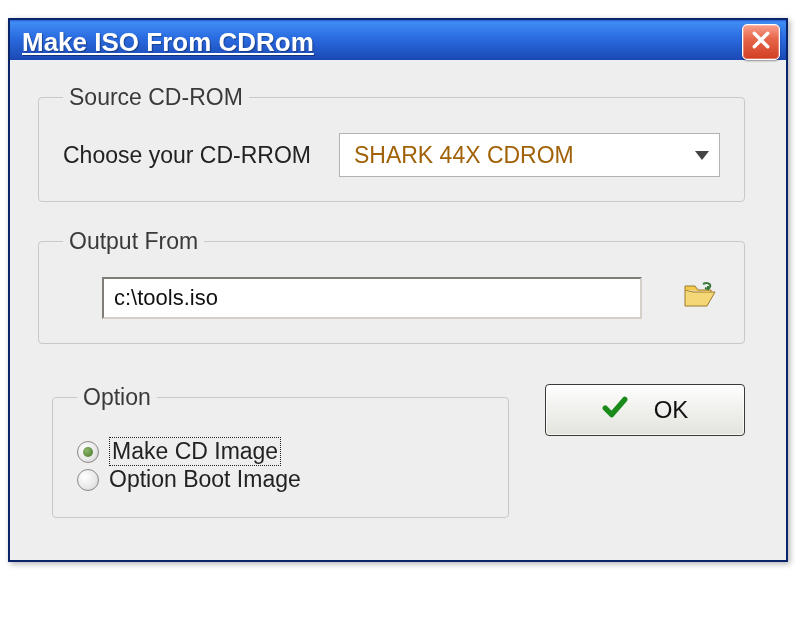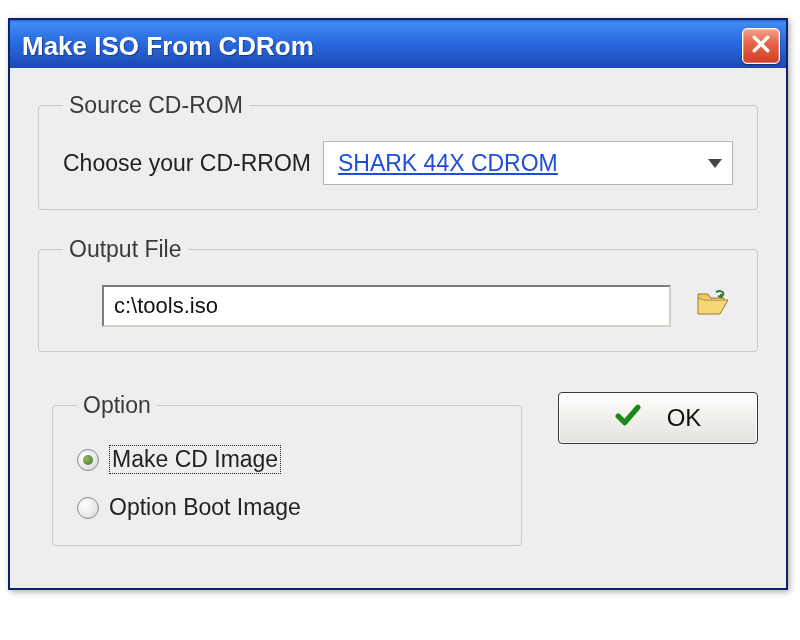--- a/index.html
+++ b/index.html
@@ -18,74 +18,74 @@
   }
   .dialog {
     position: absolute;
     left: 8px; top: 18px;
     width: 780px;
     border: 2px solid #0a246a;
     background: #eeeeee;
     box-shadow: 2px 2px 6px rgba(0,0,0,0.3);
   }
   .titlebar {
-    height: 48px;
+    height: 40px;
     background: linear-gradient(to bottom, #2a65d8 0%, #3f8cf3 6%, #2a6be0 45%, #1b49b4 100%);
     display: flex; align-items: center;
     padding: 4px 6px 0 12px;
     color: #fff;
+    text-decoration: underline;
   }
   .titlebar .title {
     font-size: 26px;
     font-weight: bold;
     flex: 1;
     text-shadow: 1px 1px 1px rgba(0,0,0,0.35);
     white-space: nowrap;
   }
   .closebtn {
     width: 38px; height: 36px;
     background: linear-gradient(to bottom, #f8a18d 0%, #e7664b 40%, #d13e22 100%);
     border: 1px solid #fff;
     border-radius: 5px;
     display: flex; align-items: center; justify-content: center;
     box-shadow: inset 0 0 0 1px rgba(255,255,255,0.3), 0 1px 2px rgba(0,0,0,0.4);
   }
   .closebtn svg { width: 18px; height: 18px; }
   .body {
-    padding: 24px 28px 28px 28px;
+    padding: 24px 41px 28px 28px;
     background: #eeeeee;
   }
   fieldset.group {
     border: 1px solid #c9c9c9;
     border-radius: 4px;
     margin: 0 0 26px 0;
     padding: 22px 24px 24px 24px;
     background: #eeeeee;
     position: relative;
   }
   fieldset.group legend {
     padding: 0 6px;
     color: #3a3a3a;
     font-size: 23px;
     background: #eeeeee;
   }
   .row {
-    display: flex; align-items: center; gap: 12px;
+    display: flex; align-items: center; gap: 28px;
   }
   .lbl { color: #222; font-size: 23px; white-space: nowrap; }
   .combo {
     flex: 1;
     height: 44px;
     background: #fff;
     border: 1px solid #b3b3b3;
     display: flex; align-items: center;
     padding: 0 10px 0 14px;
     font-size: 23px;
-    color: #1d4ed8;
-    text-decoration: underline;
+    color: #a16207;
   }
   .combo .val { flex: 1; }
   .combo .caret {
     width: 0; height: 0;
     border-left: 7px solid transparent;
     border-right: 7px solid transparent;
     border-top: 9px solid #444;
   }
   .textin {
     flex: 1;
@@ -104,21 +104,21 @@
     margin-left: 10px;
   }
   .browse svg { width: 34px; height: 30px; }
   .bottomrow {
     display: flex; align-items: flex-start; gap: 22px;
   }
   fieldset.option {
     flex: 1;
     margin: 14px;
   }
-  .radios { display: flex; flex-direction: column; gap: 20px; padding-top: 4px; }
+  .radios { display: flex; flex-direction: column; padding-top: 4px; }
   .radio {
     display: flex; align-items: center; gap: 10px;
     font-size: 23px; color: #222;
   }
   .radio .dot {
     width: 22px; height: 22px;
     border-radius: 50%;
     background: radial-gradient(circle at 35% 35%, #fff 0%, #e8e8e8 60%, #c8c8c8 100%);
     border: 1px solid #8a8a8a;
     display: flex; align-items: center; justify-content: center;
@@ -186,21 +186,21 @@
         <div class="row">
           <div class="lbl">Choose your CD-RROM</div>
           <div class="combo">
             <div class="val">SHARK 44X CDROM</div>
             <div class="caret"></div>
           </div>
         </div>
       </fieldset>
 
       <fieldset class="group">
-        <legend>Output File</legend>
+        <legend>Output From</legend>
         <div class="row">
           <div class="textin">c:\tools.iso</div>
           <div class="browse">
             <span>
               <svg viewBox="0 0 34 28">
                 <path d="M2 8 L2 24 L24 24 L32 10 L10 10 Z" fill="#f4d777" stroke="#9c7a2c" stroke-width="1"></path>
                 <path d="M2 8 L2 4 L12 4 L15 8 L28 8 L28 10" fill="#f0c94e" stroke="#9c7a2c" stroke-width="1"></path>
                 <path d="M20 2 C26 -1 30 4 25 7" fill="none" stroke="#3a7a3a" stroke-width="2"></path>
                 <path d="M25 7 L22 6 L25 7 L25 4" fill="none" stroke="#3a7a3a" stroke-width="2"></path>
               </svg>

